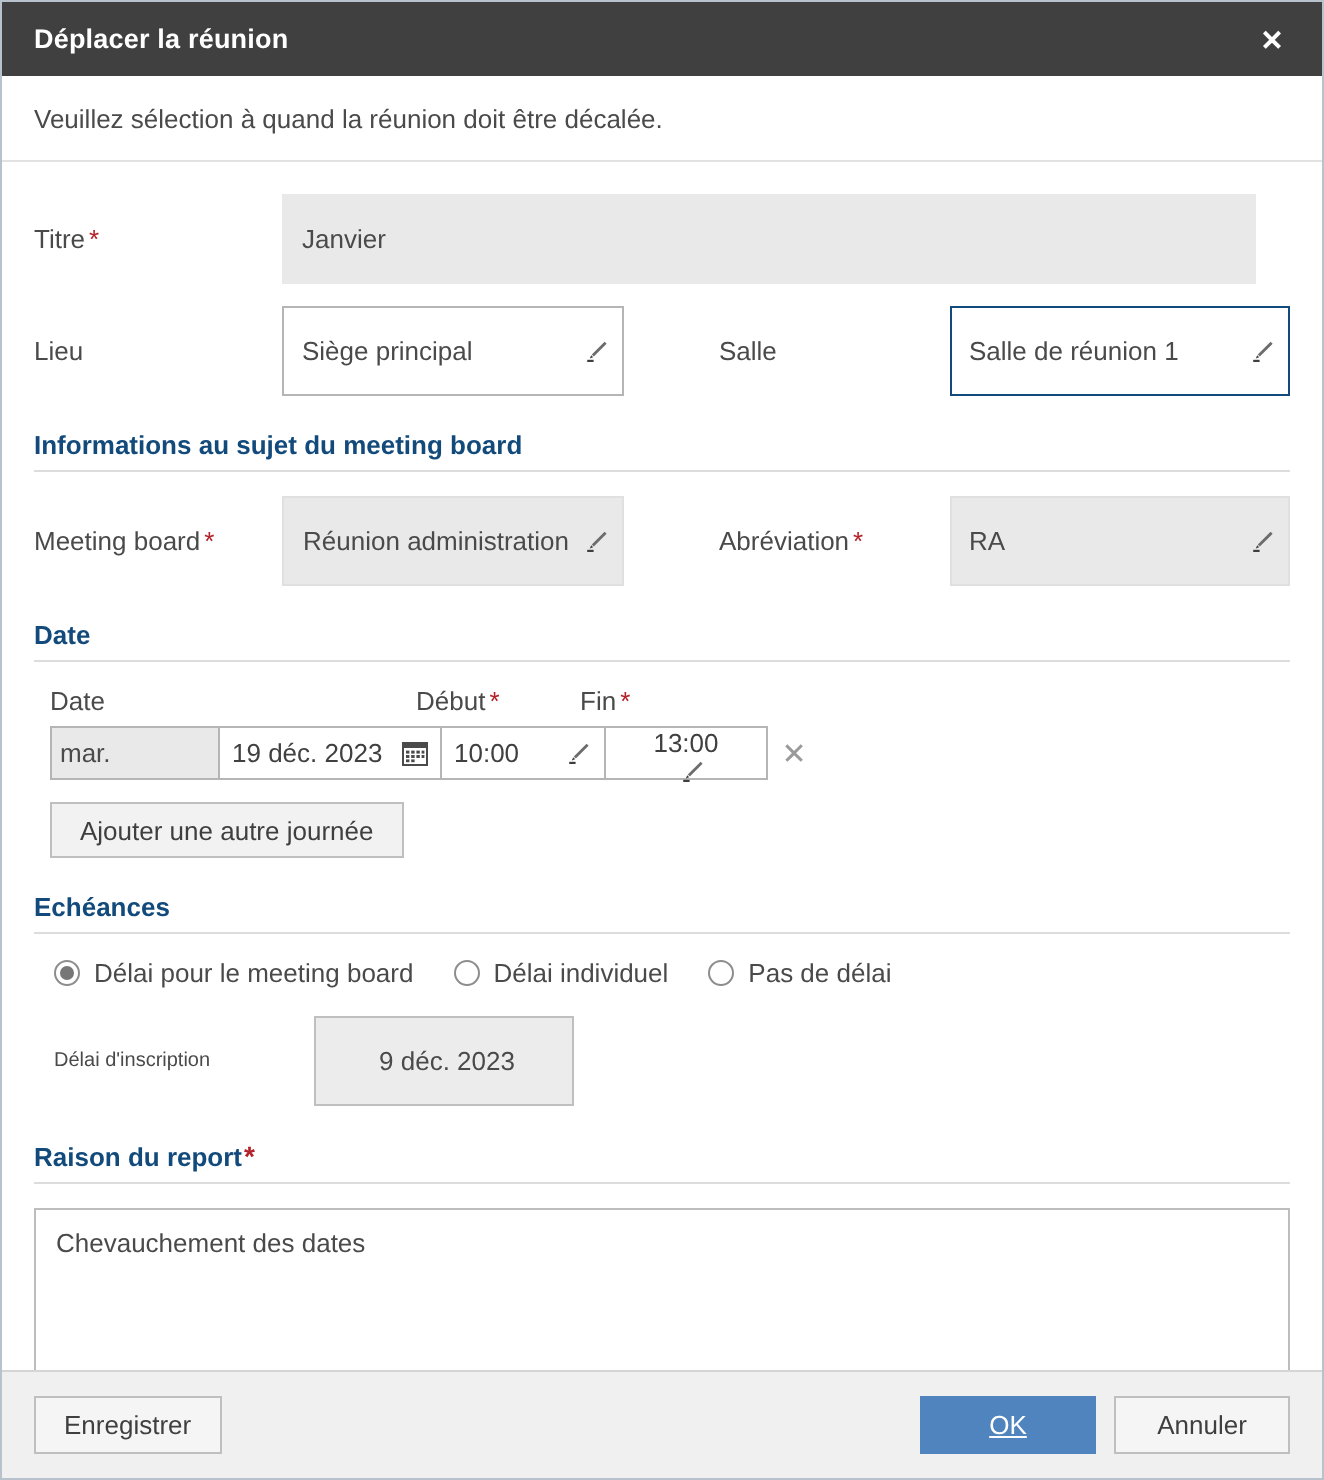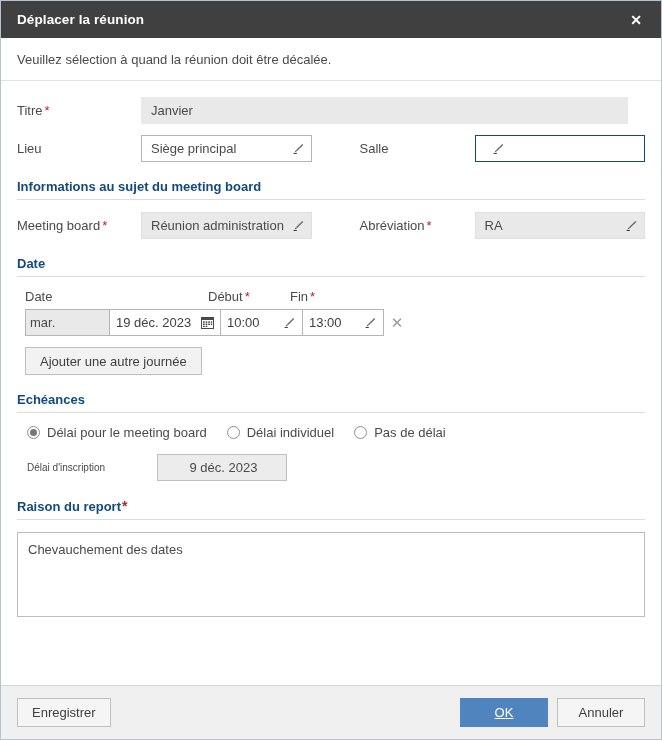--- a/index.html
+++ b/index.html
@@ -70,40 +70,40 @@
     flex: 0 0 auto;
   }
   .lbl .req { color: #b4232b; margin-left: 2px; }
 
   .lbl-w1 { width: 124px; }
   .lbl-w2 { width: 115px; }
 
   
   .fld {
     box-sizing: border-box;
-    height: 27px;
+    height: 45px;
     display: flex; align-items: center;
     padding: 0 6px 0 9px;
     font-size: 13px;
     color: #4a4a4a;
     background: #ffffff;
     border: 1px solid #b5b5b5;
   }
   .fld.disabled {
     background: #e9e9e9;
     border-color: #e0e0e0;
   }
   .fld.plain { border: 1px solid #e9e9e9; }
   .fld.focused { border: 1px solid #134A7C; background: #ffffff; }
   .fld .val { flex: 1 1 auto; white-space: nowrap; overflow: hidden; }
 
   .fld-title { width: 487px; }
   .fld-lieu  { width: 174px; }
   .fld-salle { width: 174px; }
-  .fld-mb    { width: 174px; }
+  .fld-mb    { width: 174px; text-align: right; }
   .fld-abbr  { width: 174px; }
 
   .gap-mid { width: 48px; flex: 0 0 auto; }
 
   
   .pencil {
     flex: 0 0 auto;
     width: 14px; height: 14px;
     margin-left: 6px;
     display: block;
@@ -143,21 +143,21 @@
     font-size: 13px; color: #404040;
     background: #ffffff;
     padding: 0 6px;
   }
   .cell.day {
     width: 84px; background: #e9e9e9;
     color: #4a4a4a; padding-left: 4px;
   }
   .cell.date   { width: 111px; justify-content: space-between; }
   .cell.time   { width: 82px; justify-content: space-between; }
-  .cell.last   { border-right: 1px solid #b5b5b5; }
+  .cell.last   { border-right: 1px solid #b5b5b5; flex-direction: column; }
   .cal-icon { width: 13px; height: 13px; display:block; margin-left: 4px; cursor: pointer; }
 
   .row-x {
     width: 26px; height: 27px;
     display: flex; align-items: center; justify-content: center;
     color: #9a9a9a; font-size: 15px;
     cursor: pointer; user-select: none;
   }
 
   .btn {
@@ -276,20 +276,21 @@
         <span class="val">Siège principal</span>
         <svg class="pencil" viewBox="0 0 14 14">
           <path d="M11.3 1.9l1 1-6.4 6.4-1-1z" fill="#6c6c6c"></path>
           <path d="M4.6 8.6l1 1-1.7.7z" fill="#3f3f3f"></path>
           <rect x="2.6" y="10.9" width="3.2" height="1.1" fill="#3f3f3f"></rect>
         </svg>
       </div>
       <div class="gap-mid"></div>
       <div class="lbl lbl-w2">Salle</div>
       <div class="fld focused fld-salle">
+        <span class="val">Salle de réunion 1</span>
         <svg class="pencil" viewBox="0 0 14 14">
           <path d="M11.3 1.9l1 1-6.4 6.4-1-1z" fill="#6c6c6c"></path>
           <path d="M4.6 8.6l1 1-1.7.7z" fill="#3f3f3f"></path>
           <rect x="2.6" y="10.9" width="3.2" height="1.1" fill="#3f3f3f"></rect>
         </svg>
       </div>
     </div>
 
     <div class="section-h">Informations au sujet du meeting board</div>
 

